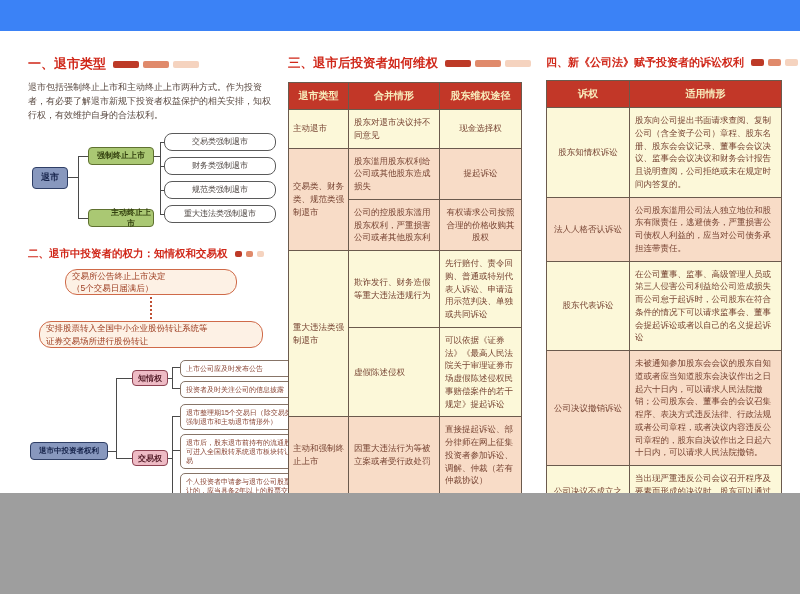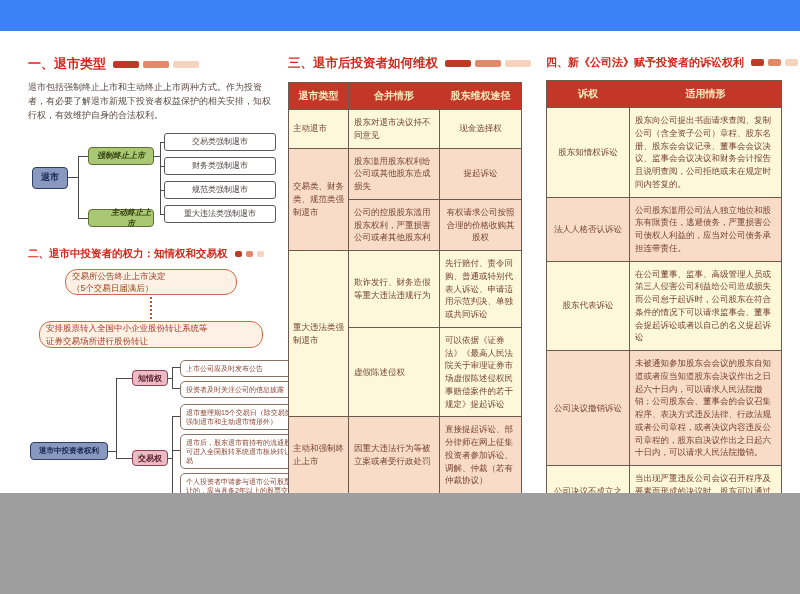--- a/index.html
+++ b/index.html
@@ -25,23 +25,23 @@
 
   .intro { margin:8px 0 8px 0; font-size:9px; line-height:1.55; color:#5a4a42; }
 
   
   .diag1 { position:relative; height:100px; margin:10px 0 0 4px; }
   .nbox { position:absolute; box-sizing:border-box; display:flex; align-items:center; justify-content:center;
           text-align:center; border-radius:4px; }
   .n-root { left:0; top:34px; width:36px; height:22px; background:#8898be; border:1.5px solid #2f3f66;
             color:#16234a; font-weight:bold; font-size:9px; }
   .n-green { left:56px; width:66px; height:18px; background:#aac873; border:1.5px solid #5f7130;
-             color:#33400f; font-weight:bold; font-size:8px;font-style:italic; }
+             color:#33400f; font-weight:bold; font-size:8px; }
   .n-leaf1 { left:132px; width:112px; height:18px; background:#ffffff; border:1.2px solid #5a5a5a;
-             color:#4c4440; font-size:8px; border-radius:3px; }
+             color:#4c4440; font-size:8px; border-radius:8px; }
   .hl, .vl { position:absolute; background:#4a4a4a; }
   .hl { height:1px; } .vl { width:1px; }
 
   
   .steps { margin-top:8px; }
   .step { box-sizing:border-box; margin:0 auto; border:1px solid #cf6a49; border-radius:12px; background:#fdf1e5;
           color:#9c3c20; font-size:8.5px; line-height:1.45; text-align:left; padding:0 6px; }
   .step.mid { background:#efaf82; border-color:#c4552f; color:#7c2c10; }
   .s-w1 { width:172px; } .s-w2 { width:210px; } .s-w3 { width:224px; }
   .dotconn { width:0; height:10px; border-left:2px dotted #bf4f33; margin:2px auto; }

